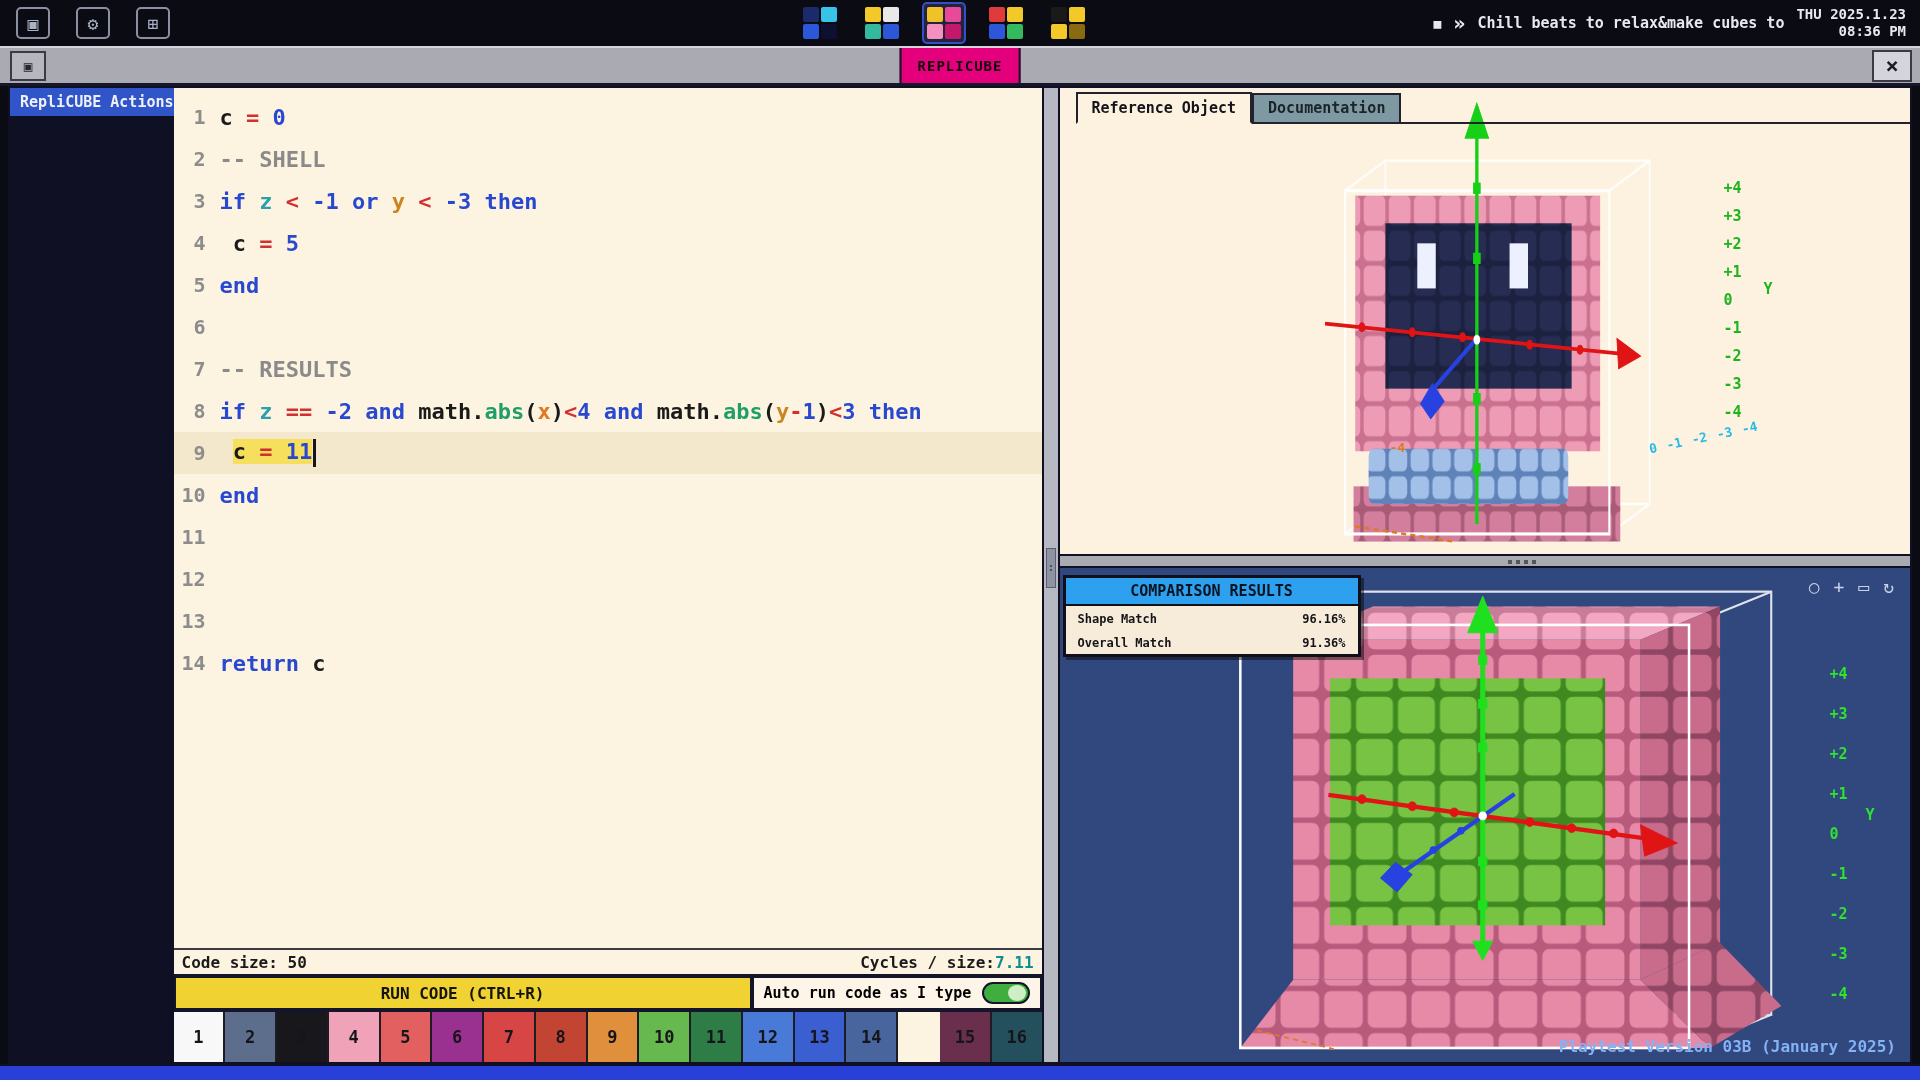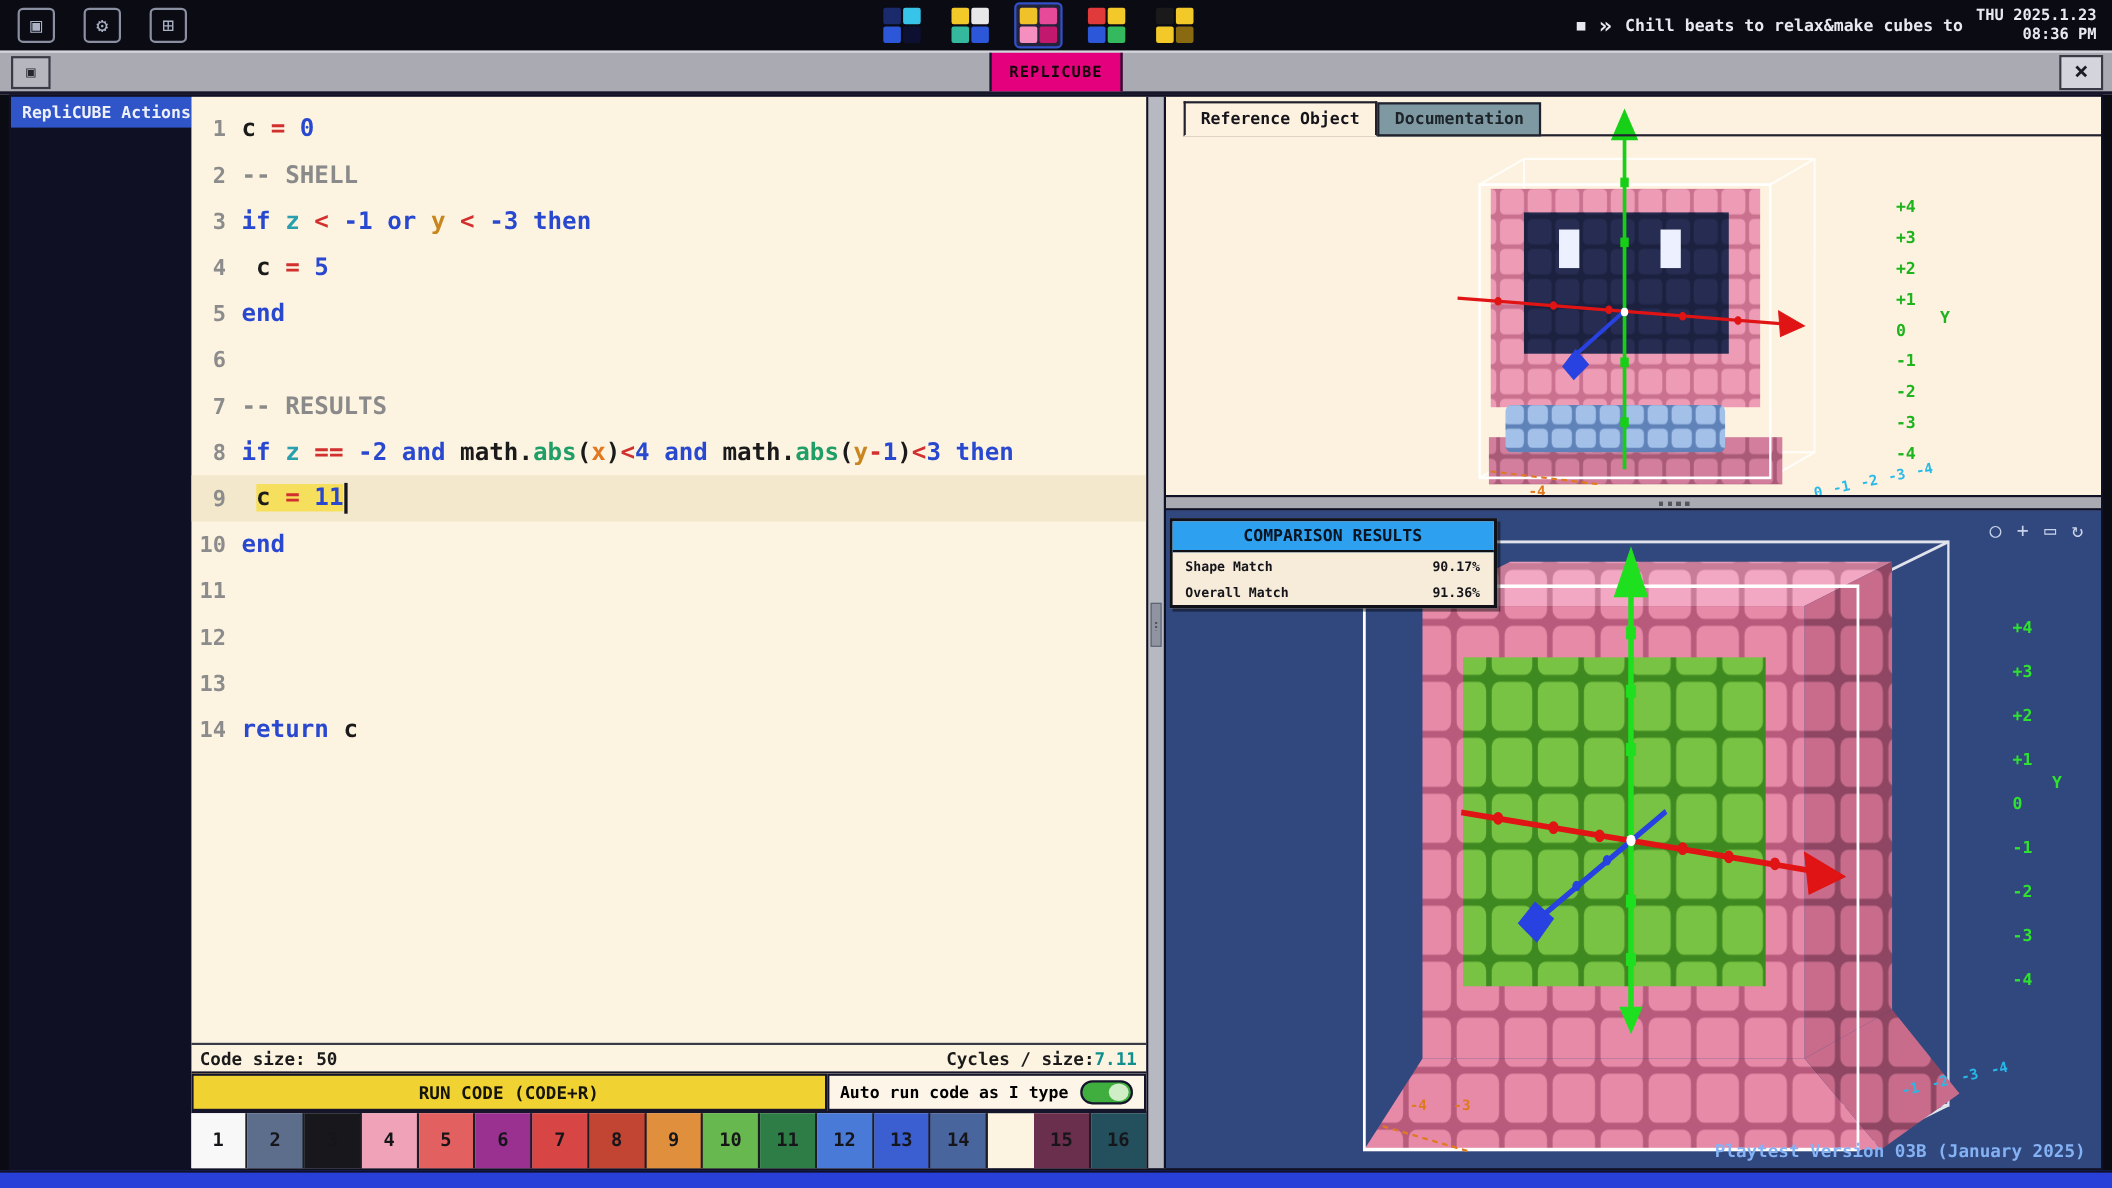--- a/index.html
+++ b/index.html
@@ -72,21 +72,21 @@
   .pal-cell:last-child{border-right:none;}
 
   
   .vscroll{width:16px;flex:none;background:#b7b9c2;border-right:2px solid #101024;position:relative;}
   .vthumb{position:absolute;top:460px;left:2px;right:2px;height:40px;background:#8f93a2;border:1px solid #5a5e6e;}
   .vthumb::after{content:"";position:absolute;left:3px;right:3px;top:16px;height:8px;
     background:repeating-linear-gradient(#555 0 2px,transparent 2px 4px);}
 
   
   .right-pane{flex:1;display:flex;flex-direction:column;min-width:0;}
-  .ref-panel{height:364px;flex:none;background:var(--reference-bg,#fdf2df);position:relative;
+  .ref-panel{height:468px;flex:none;background:var(--reference-bg,#fdf2df);position:relative;
     border-bottom:2px solid #101024;overflow:hidden;}
   .ref-panel > svg,.build-panel > svg{position:absolute;inset:0;width:100%;height:100%;}
   .tabs-row{position:absolute;top:4px;left:16px;right:0;display:flex;align-items:flex-end;
     border-bottom:2px solid #22222e;z-index:4;}
   .tab{font-size:15px;font-weight:bold;padding:5px 14px;border:2px solid #22222e;margin-bottom:-2px;cursor:pointer;}
   .tab.active{background:var(--reference-bg,#fdf2df);border-bottom-color:var(--reference-bg,#fdf2df);color:#14141a;}
   .tab.inactive{background:#7e99a2;color:#1c242a;padding-top:4px;}
   .divider{height:12px;flex:none;background:#a9aab2;border-bottom:2px solid #101024;position:relative;}
   .divider::after{content:"";position:absolute;left:448px;top:4px;width:28px;height:4px;
     background:repeating-linear-gradient(90deg,#55555f 0 4px,transparent 4px 8px);}
@@ -242,21 +242,21 @@
             <span class="line-content"><span class="tok-k">return </span><span class="tok-p">c</span></span>
           </div>
         </div>
       <div class="status-row">
         <span>Code size: 50</span>
         <span>
           <span>Cycles / size:</span><span class="cycles-value">7.11</span>
         </span>
       </div>
       <div class="run-row">
-        <button class="run-btn">RUN CODE (CODE+R)</button>
+        <button class="run-btn">RUN CODE (CTRL+R)</button>
         <div class="autorun">
           <span>Auto run code as I type</span>
           <div class="toggle">
               <div class="knob"></div>
             </div>
         </div>
       </div>
       <div class="palette-row">
           <div class="pal-cell" style="background: rgb(248, 248, 248);">1</div>
           <div class="pal-cell" style="background: rgb(93, 110, 140);">2</div>
@@ -439,21 +439,21 @@
           </g>
           <circle cx="504" cy="283" r="5" fill="#ffffff"></circle>
           <line x1="235" y1="528" x2="330" y2="550" stroke="#e07a1f" stroke-width="2" stroke-dasharray="6 5"></line>
         </svg>
 
         <div class="comparison">
           <div class="comp-header">COMPARISON RESULTS</div>
           <div>
               <div class="comp-row">
                 <span class="comp-label">Shape Match</span>
-                <span class="comp-value">90.17%</span>
+                <span class="comp-value">96.16%</span>
               </div>
               <div class="comp-row">
                 <span class="comp-label">Overall Match</span>
                 <span class="comp-value">91.36%</span>
               </div>
             </div>
         </div>
         <div class="scene-toolbar">
             <div class="scene-icon">○</div>
             <div class="scene-icon">+</div>

